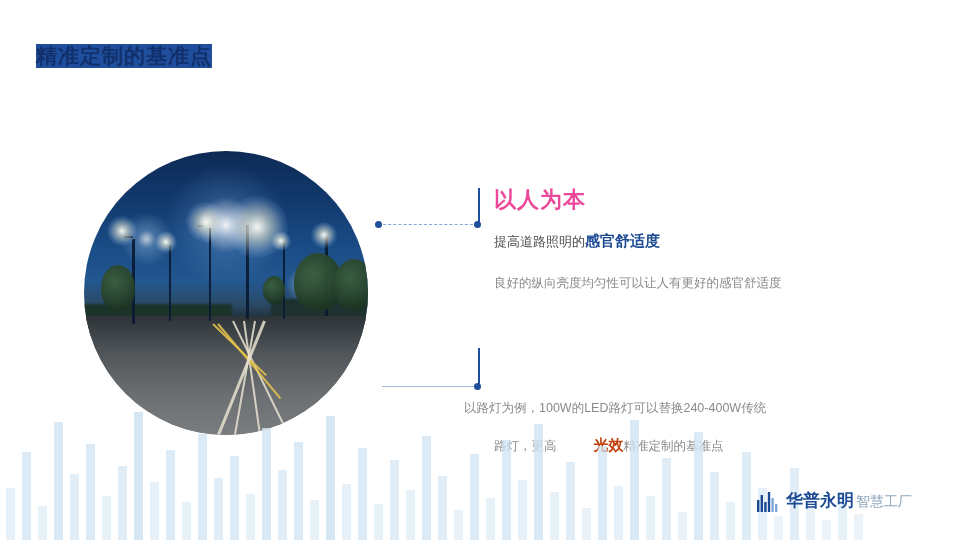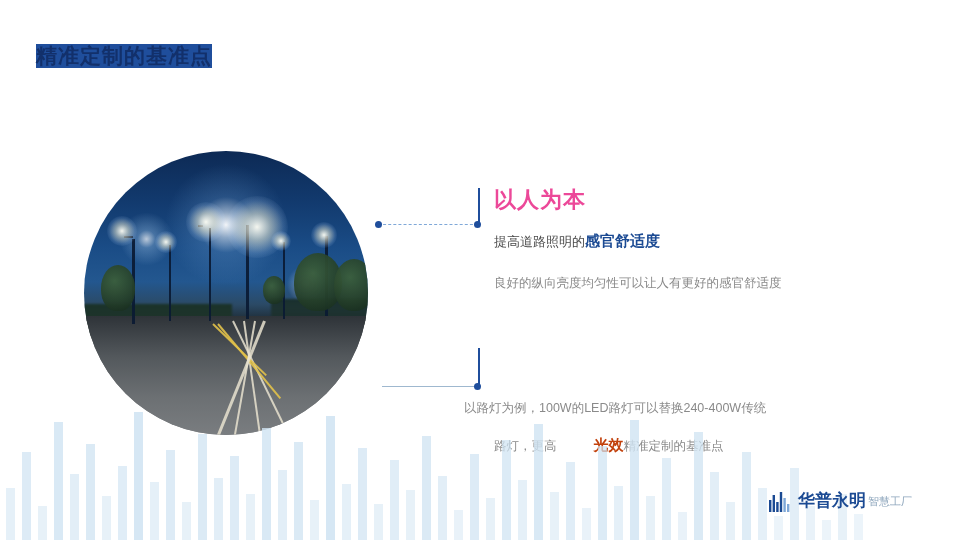--- a/index.html
+++ b/index.html
@@ -222,21 +222,21 @@
     margin-right: 5px;
   }
   .logo-cn {
     font-size: 17px;
     font-weight: bold;
     color: #1b4a93;
     letter-spacing: 0px;
     line-height: 22px;
   }
   .logo-sub {
-    font-size: 11px;
+    font-size: 14px;
     color: #8fa7bd;
     margin-left: 2px;
     line-height: 22px;
   }
 </style>
 </head>
 <body>
 
 <div id="slide">
 

